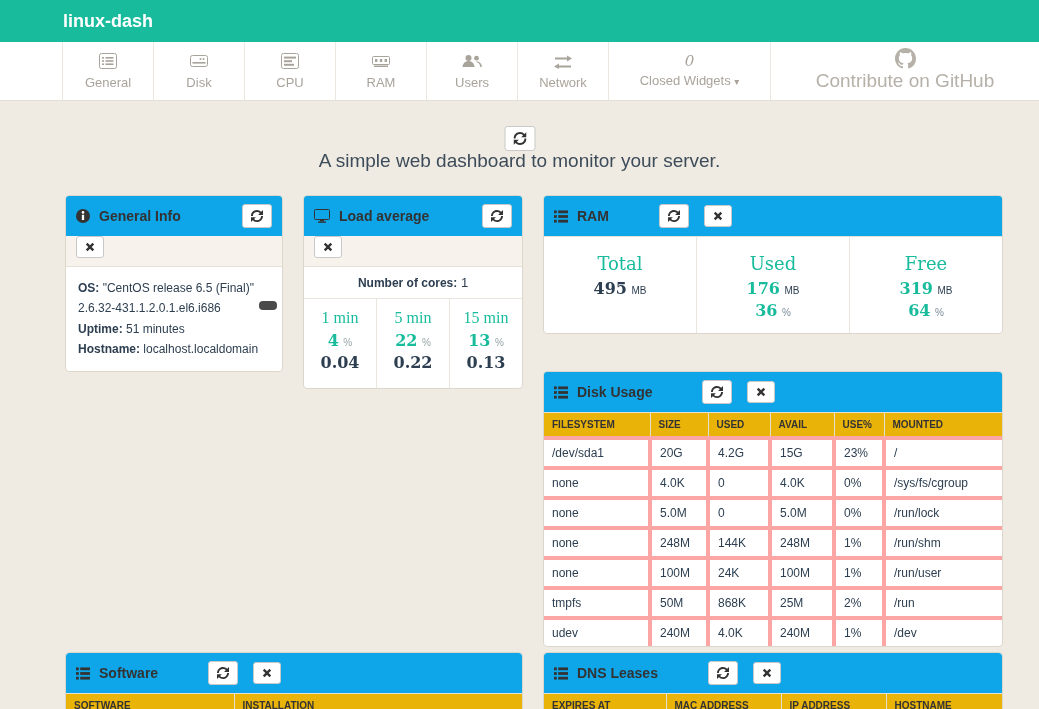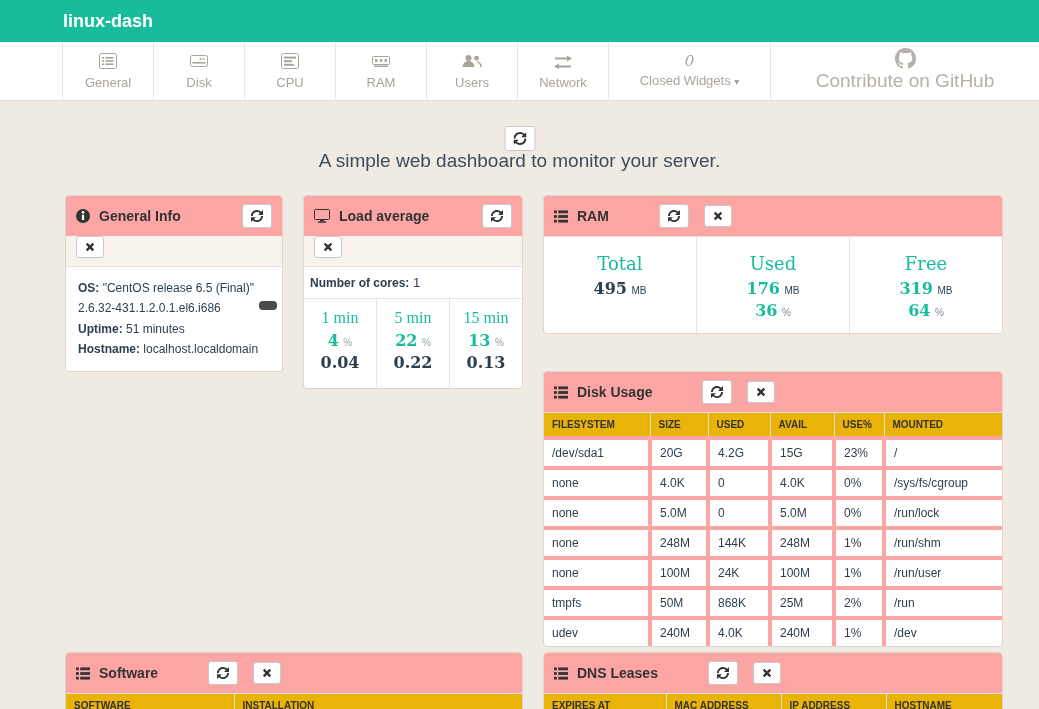--- a/index.html
+++ b/index.html
@@ -23,21 +23,21 @@
   .nav-github { flex:1; border-right:none; gap:3px; }
   .gh-label { font-size:19px; color:#b6b1a8; white-space:nowrap; }
 
   
   .content { position:relative; height:608px; overflow:hidden;border-radius:24px; }
   .refresh-top { position:absolute; top:25px; left:50%; transform:translateX(-50%); }
   .tagline { position:absolute; top:49px; left:0; width:100%; text-align:center; font-size:19px; color:#3d4c5a; }
 
   
   .panel { position:absolute; background:#fff; border:1px solid #ddd7cb; border-radius:4px; }
-  .panel-hd { display:flex; align-items:center; background:#fca5a5; padding:8px 10px; border-radius:3px 3px 0 0; }
+  .panel-hd { display:flex; align-items:center; background:#0ea5e9; padding:8px 10px; border-radius:3px 3px 0 0; }
   .hd-single { border-bottom:1px solid #e6e1d7; }
   .panel-hd2 { background:#f7f3ec; padding:0 10px 8px; border-bottom:1px solid #e6e1d7; }
   .hd-icon { margin-right:9px; display:inline-flex; }
   .panel-title { font-size:14px; font-weight:700; color:#333; }
   .hd-right { margin-left:auto; }
   .btn { display:inline-flex; align-items:center; justify-content:center; background:#fff;
          border:1px solid #c9c9c9; border-radius:3px; padding:5px 8px; cursor:pointer; }
   .btn svg { display:block; }
   .btn-gap { margin-left:50px; }
   .btn-gap2 { margin-left:15px; }
@@ -48,21 +48,21 @@
   #panel-disk     { left:543px; top:270px; width:460px; }
   #panel-software { left:65px;  top:551px; width:458px; height:130px; overflow:hidden; }
   #panel-dns      { left:543px; top:551px; width:460px; height:130px; overflow:hidden; }
 
   
   .gi-body { position:relative; padding:11px 12px; font-size:12px; line-height:1.7; }
   .gi-body b { font-weight:700; }
   .scroll-thumb { position:absolute; right:5px; top:34px; width:18px; height:9px; background:#4a4a4a; border-radius:4px; }
 
   
-  .cores-row { padding:8px 6px; text-align:left; border-bottom:1px solid #eae5dd; font-size:13px; }
+  .cores-row { padding:8px 6px; text-align:center; border-bottom:1px solid #eae5dd; font-size:13px; }
   .cores-row b { font-size:12px; }
   .load-cols { display:flex; }
   .load-col { flex:1; text-align:center; padding:10px 0 16px; }
   .load-col + .load-col { border-left:1px solid #eae5dd;text-align:center; }
   .lc-label { font-family:Liberation Serif, serif; font-size:16px; color:#18bc9c; margin-bottom:4px; }
   .num-serif { font-family:"DejaVu Serif",serif; font-weight:700; font-size:16px; }
   .lc-pct .num-serif { color:#18bc9c; }
   .unit { font-size:10px; color:#95a5a6; }
   .lc-val { font-family:"DejaVu Serif",serif; font-weight:700; font-size:16px; color:#2c3e50; margin-top:3px; }
 

